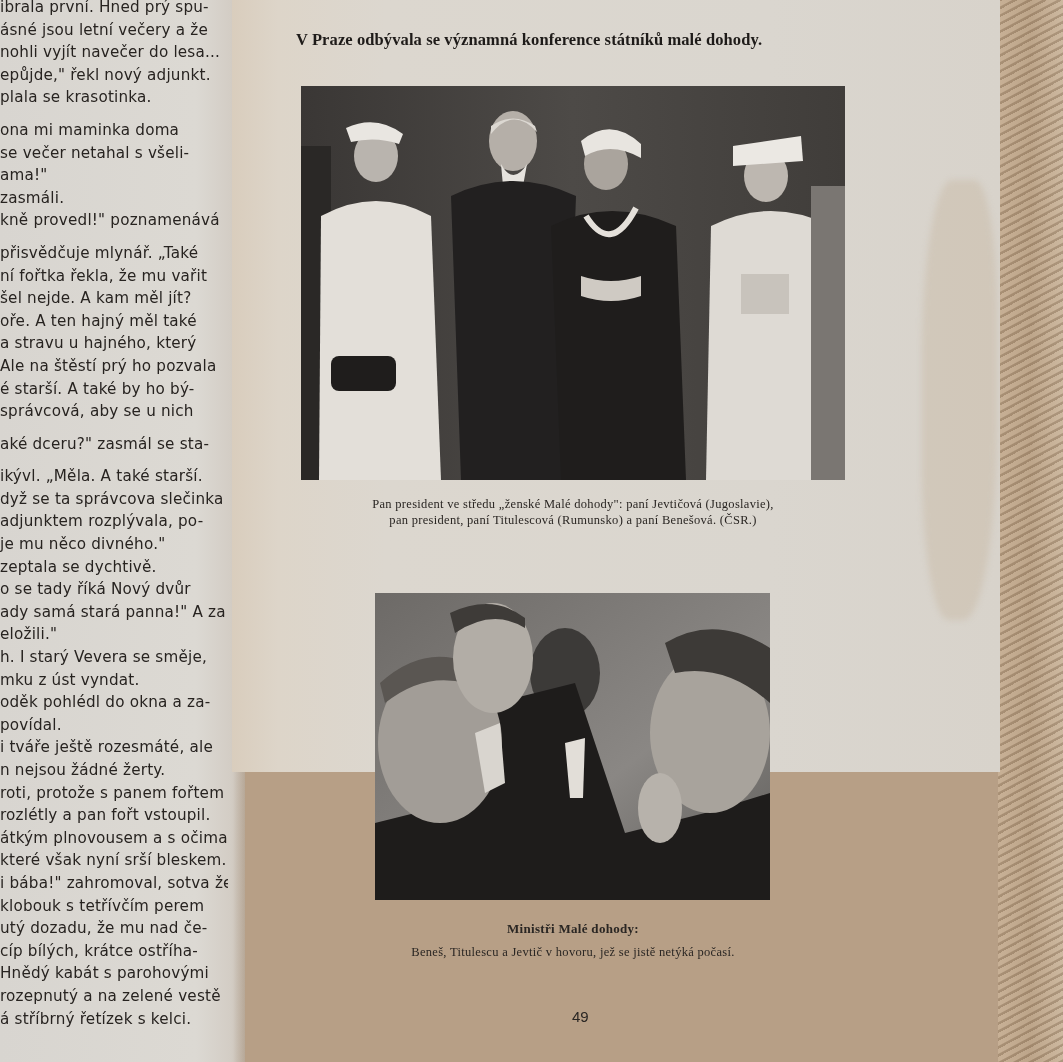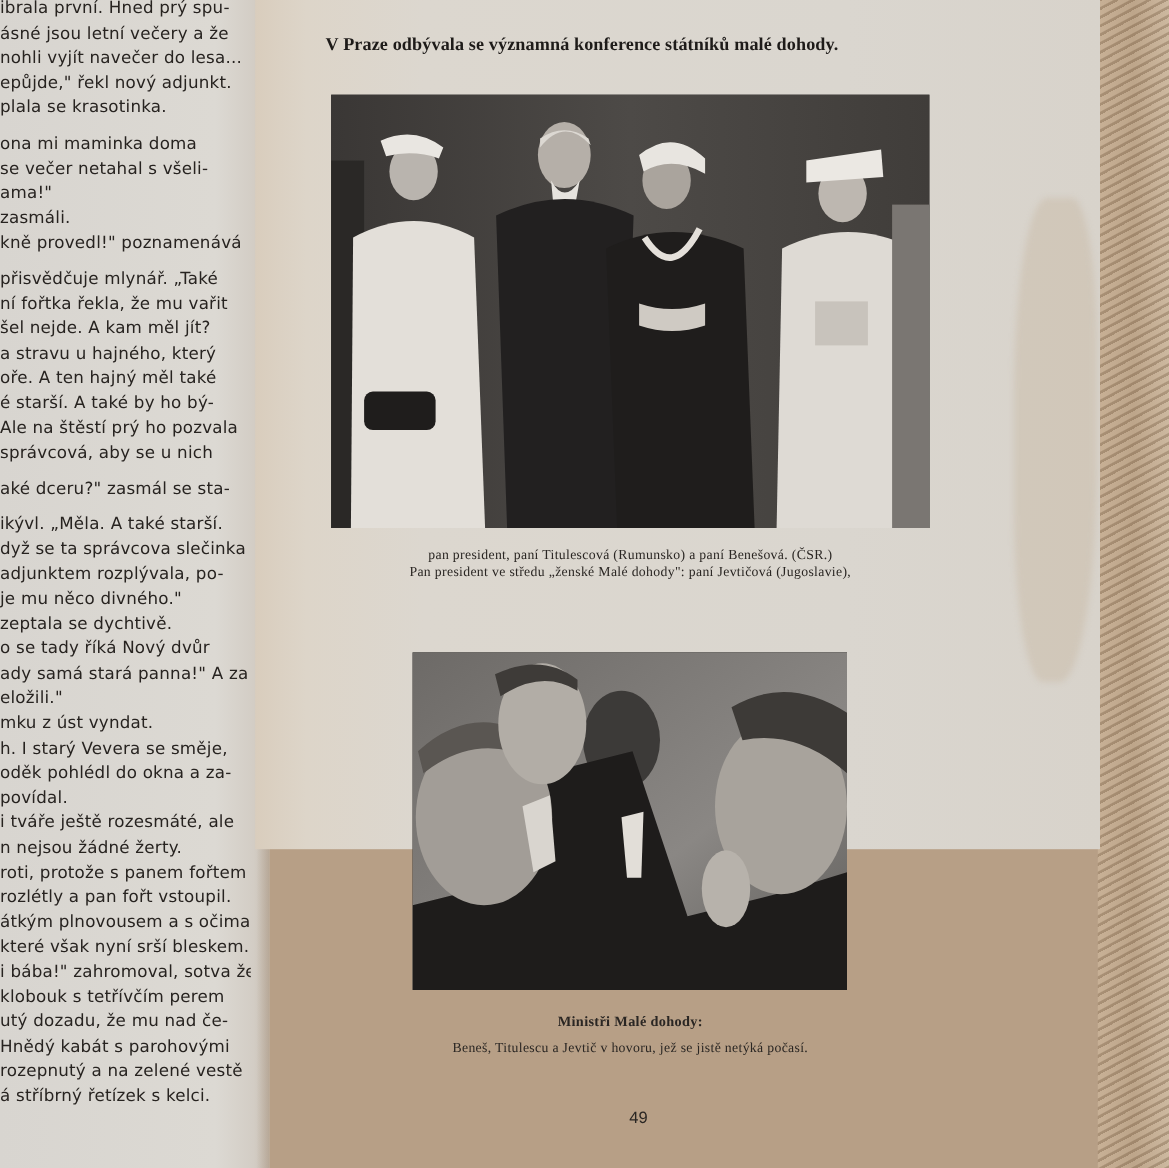--- a/index.html
+++ b/index.html
@@ -45,49 +45,50 @@
       <div class="gap"></div>
       <div class="ln">  ona mi maminka doma</div>
       <div class="ln">  se večer netahal s všeli-</div>
       <div class="ln">ama!"</div>
       <div class="ln">zasmáli.</div>
       <div class="ln">kně provedl!" poznamenává</div>
       <div class="gap"></div>
       <div class="ln">  přisvědčuje mlynář. „Také</div>
       <div class="ln">ní fořtka řekla, že mu vařit</div>
       <div class="ln">  šel nejde. A kam měl jít?</div>
+      <div class="ln">oře. A ten hajný měl také</div>
       <div class="ln">a stravu u hajného, který</div>
-      <div class="ln">oře. A ten hajný měl také</div>
+      <div class="ln">Ale na štěstí prý ho pozvala</div>
       <div class="ln">é starší. A také by ho bý-</div>
-      <div class="ln">Ale na štěstí prý ho pozvala</div>
       <div class="ln">správcová, aby se u nich</div>
       <div class="gap"></div>
       <div class="ln">aké dceru?" zasmál se sta-</div>
       <div class="gap"></div>
       <div class="ln">ikývl. „Měla. A také starší.</div>
       <div class="ln">dyž se ta správcova slečinka</div>
       <div class="ln">  adjunktem rozplývala, po-</div>
       <div class="ln">  je mu něco divného."</div>
       <div class="ln">  zeptala se dychtivě.</div>
       <div class="ln">o se tady říká Nový dvůr</div>
       <div class="ln">ady samá stará panna!" A za</div>
       <div class="ln">eložili."</div>
+      <div class="ln">h. I starý Vevera se směje,</div>
       <div class="ln">mku z úst vyndat.</div>
-      <div class="ln">h. I starý Vevera se směje,</div>
       <div class="ln">oděk pohlédl do okna a za-</div>
       <div class="ln"> povídal.</div>
       <div class="ln">i tváře ještě rozesmáté, ale</div>
       <div class="ln">n nejsou žádné žerty.</div>
       <div class="ln">roti, protože s panem fořtem</div>
       <div class="ln">rozlétly a pan fořt vstoupil.</div>
       <div class="ln">átkým plnovousem a s očima</div>
       <div class="ln">které však nyní srší bleskem.</div>
       <div class="ln">i bába!" zahromoval, sotva že</div>
       <div class="ln">  klobouk s tetřívčím perem</div>
       <div class="ln">utý dozadu, že mu nad če-</div>
+      <div class="ln">  cíp bílých, krátce ostříha-</div>
       <div class="ln">Hnědý kabát s parohovými</div>
       <div class="ln">rozepnutý a na zelené vestě</div>
       <div class="ln">á stříbrný řetízek s kelci.</div>
     </div>
   <div class="gutter"></div>
 </div>
 
 <div class="right-page">
   <div class="stain"></div>
 
@@ -123,22 +124,22 @@
       <path d="M280 190 Q310 200 340 190 L340 210 Q310 220 280 210 Z" fill="#cfcac3"></path>
 
       <ellipse cx="465" cy="90" rx="22" ry="26" fill="#bdb7b0"></ellipse>
       <path d="M432 60 L500 50 L502 75 L432 80 Z" fill="#ebe8e3"></path>
       <path d="M410 140 Q470 110 530 140 L540 394 L405 394 Z" fill="#dedad4"></path>
       <rect x="440" y="188" width="48" height="40" fill="#c8c3bc"></rect>
       <rect x="510" y="100" width="34" height="294" fill="#7a7672"></rect>
     </svg>
   </div>
   <div class="caption cap1">
+    <div>Pan president ve středu „ženské Malé dohody": paní Jevtičová (Jugoslavie),</div>
     <div>pan president, paní Titulescová (Rumunsko) a paní Benešová. (ČSR.)</div>
-    <div>Pan president ve středu „ženské Malé dohody": paní Jevtičová (Jugoslavie),</div>
   </div>
 
   <div class="photo photo2">
     <svg width="395" height="307" viewBox="0 0 395 307">
       <defs>
         <linearGradient id="bg2" x1="0" y1="0" x2="1" y2="1">
           <stop offset="0" stop-color="#6d6a67"></stop>
             <stop offset="0.6" stop-color="#8a8784"></stop>
             <stop offset="1" stop-color="#5c5a57"></stop>
         </linearGradient>

